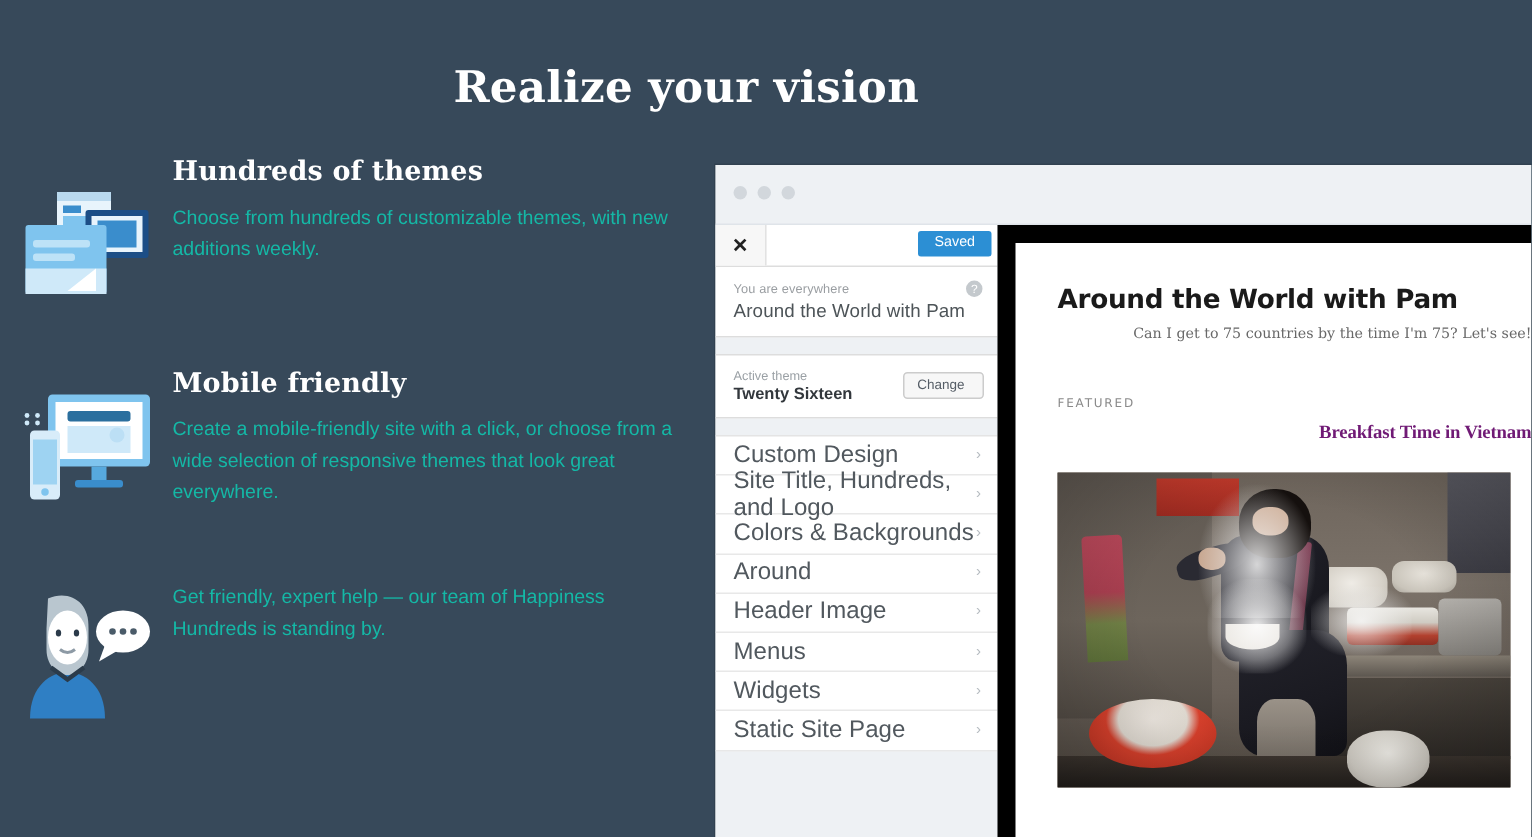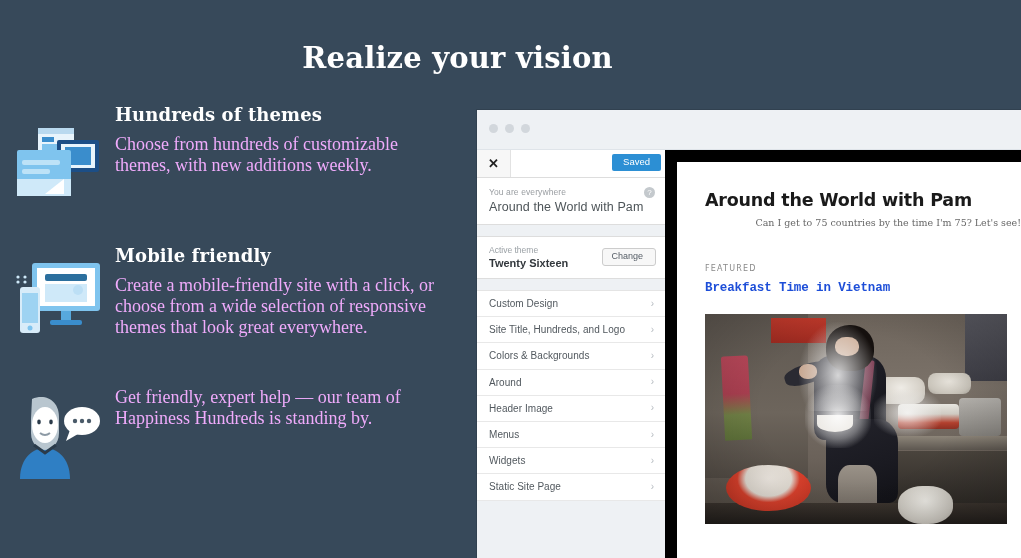--- a/index.html
+++ b/index.html
@@ -66,24 +66,24 @@
   }
   .feature-title {
     font-family: "DejaVu Serif", "Liberation Serif", serif;
     font-weight: bold;
     font-size: 18px;
     color: #ffffff;
     margin: 0 0 9px 0;
     letter-spacing: 0.1px;
   }
   .feature-desc {
-    font-family: Liberation Serif, serif;
-    font-size: 18px;
+    font-family: Liberation Sans, sans-serif;
+    font-size: 13px;
     line-height: 21px;
-    color: #f0abfc;
+    color: #14b8a6;
     margin: 0;
   }
 
   
   .browser {
     position: absolute;
     left: 477px;
     top: 110px;
     width: 544px;
     height: 448px;
@@ -225,21 +225,21 @@
   }
   .cz-item {
     height: 25.2px;
     display: flex;
     align-items: center;
     padding: 0 10px 0 12px;
     border-bottom: 1px solid #e8e8e8;
     position: relative;
   }
   .cz-item-label {
-    font-size: 10px;
+    font-size: 16px;
     color: #51585e;
     letter-spacing: 0.05px;
   }
   .cz-chevron {
     position: absolute;
     right: 11px;
     font-size: 10px;
     color: #b6bcc1;
     line-height: 1;
   }
@@ -283,26 +283,27 @@
   }
   .pv-featured {
     font-family: "DejaVu Sans", "Liberation Sans", sans-serif;
     font-size: 8px;
     letter-spacing: 1.2px;
     color: #8a8a8a;
     margin: 0 0 8px 0;
     font-weight: normal;
   }
   .pv-post-title {
-    font-family: Liberation Mono, monospace;
+    font-family: Liberation Serif, serif;
     font-size: 12.5px;
     font-weight: bold;
-    color: #1d4ed8;
+    color: #701a75;
     margin: 0 0 19px 0;
     letter-spacing: -0.1px;
+    text-align: right;
   }
   .pv-photo {
     width: 302px;
     height: 210px;
     position: relative;
     overflow: hidden;
     background: #6d6258;
   }
 
   

